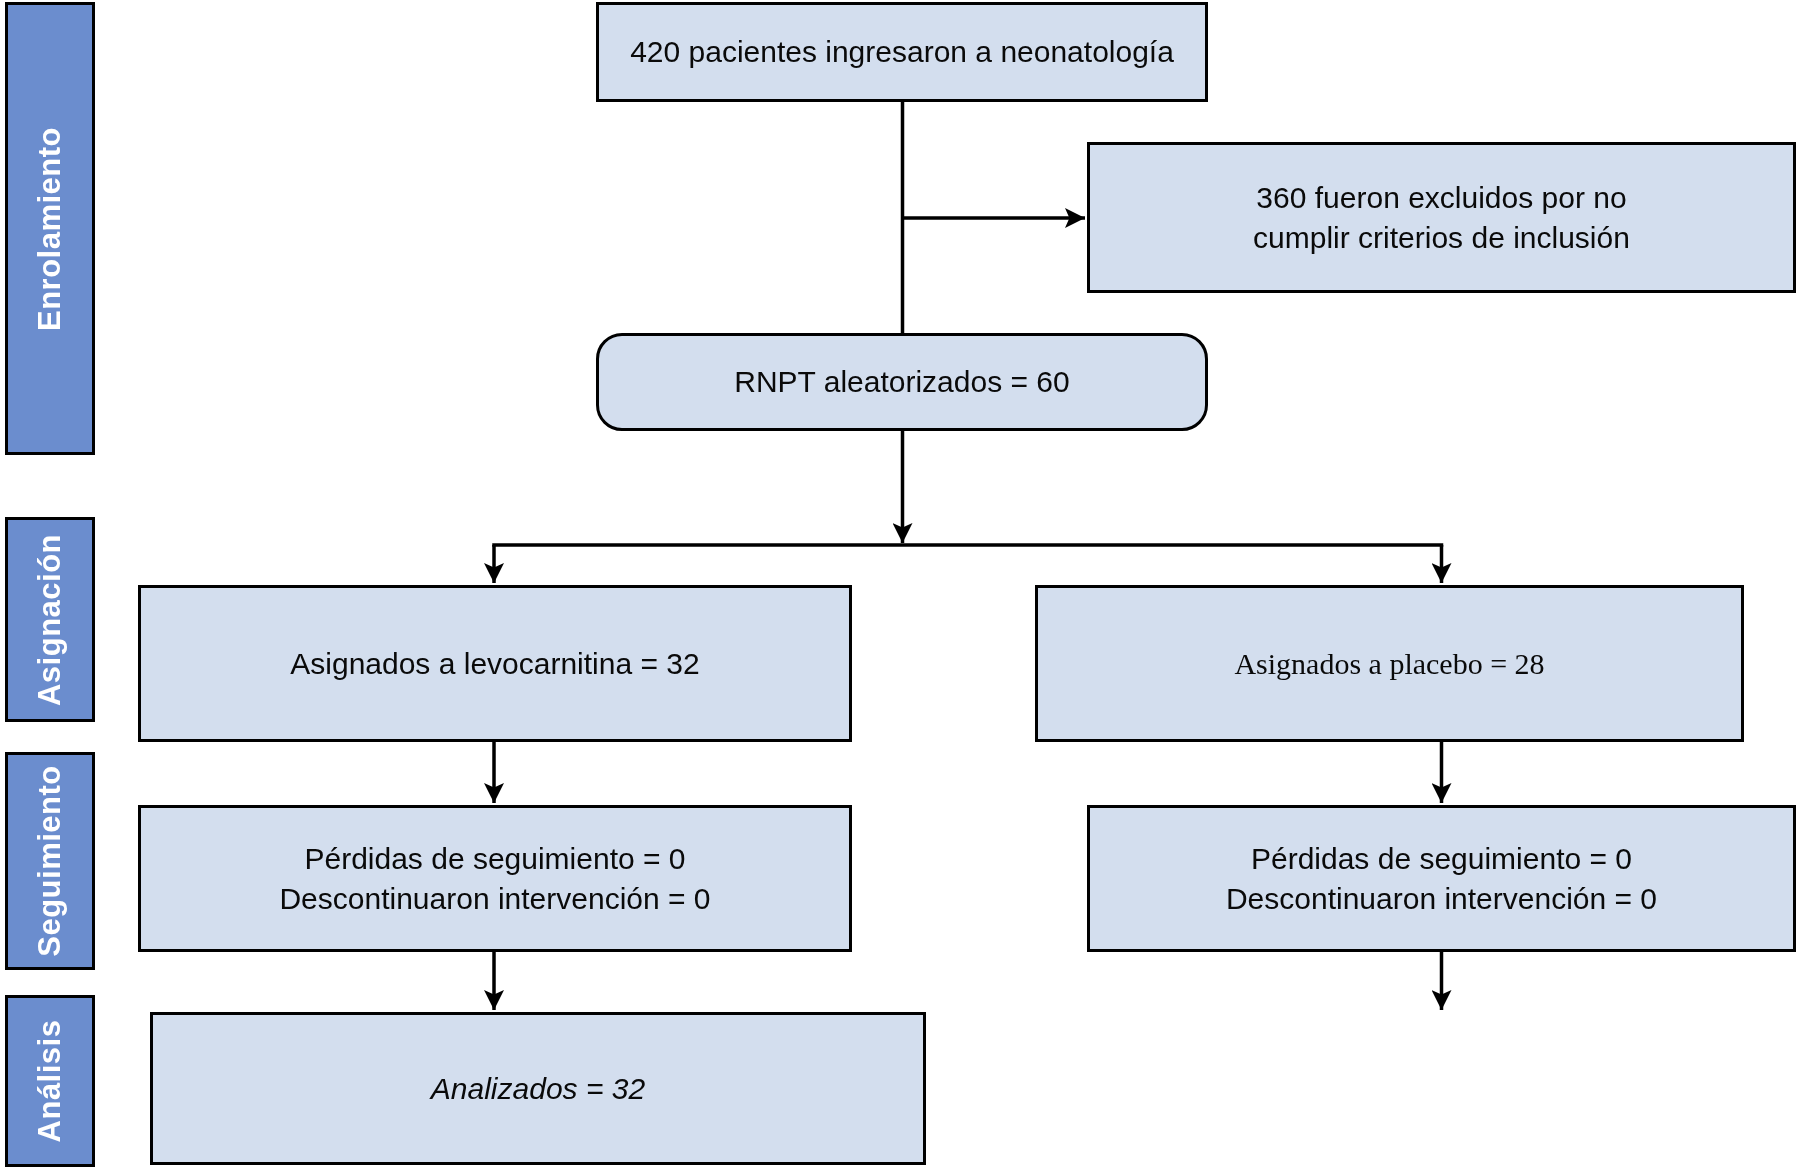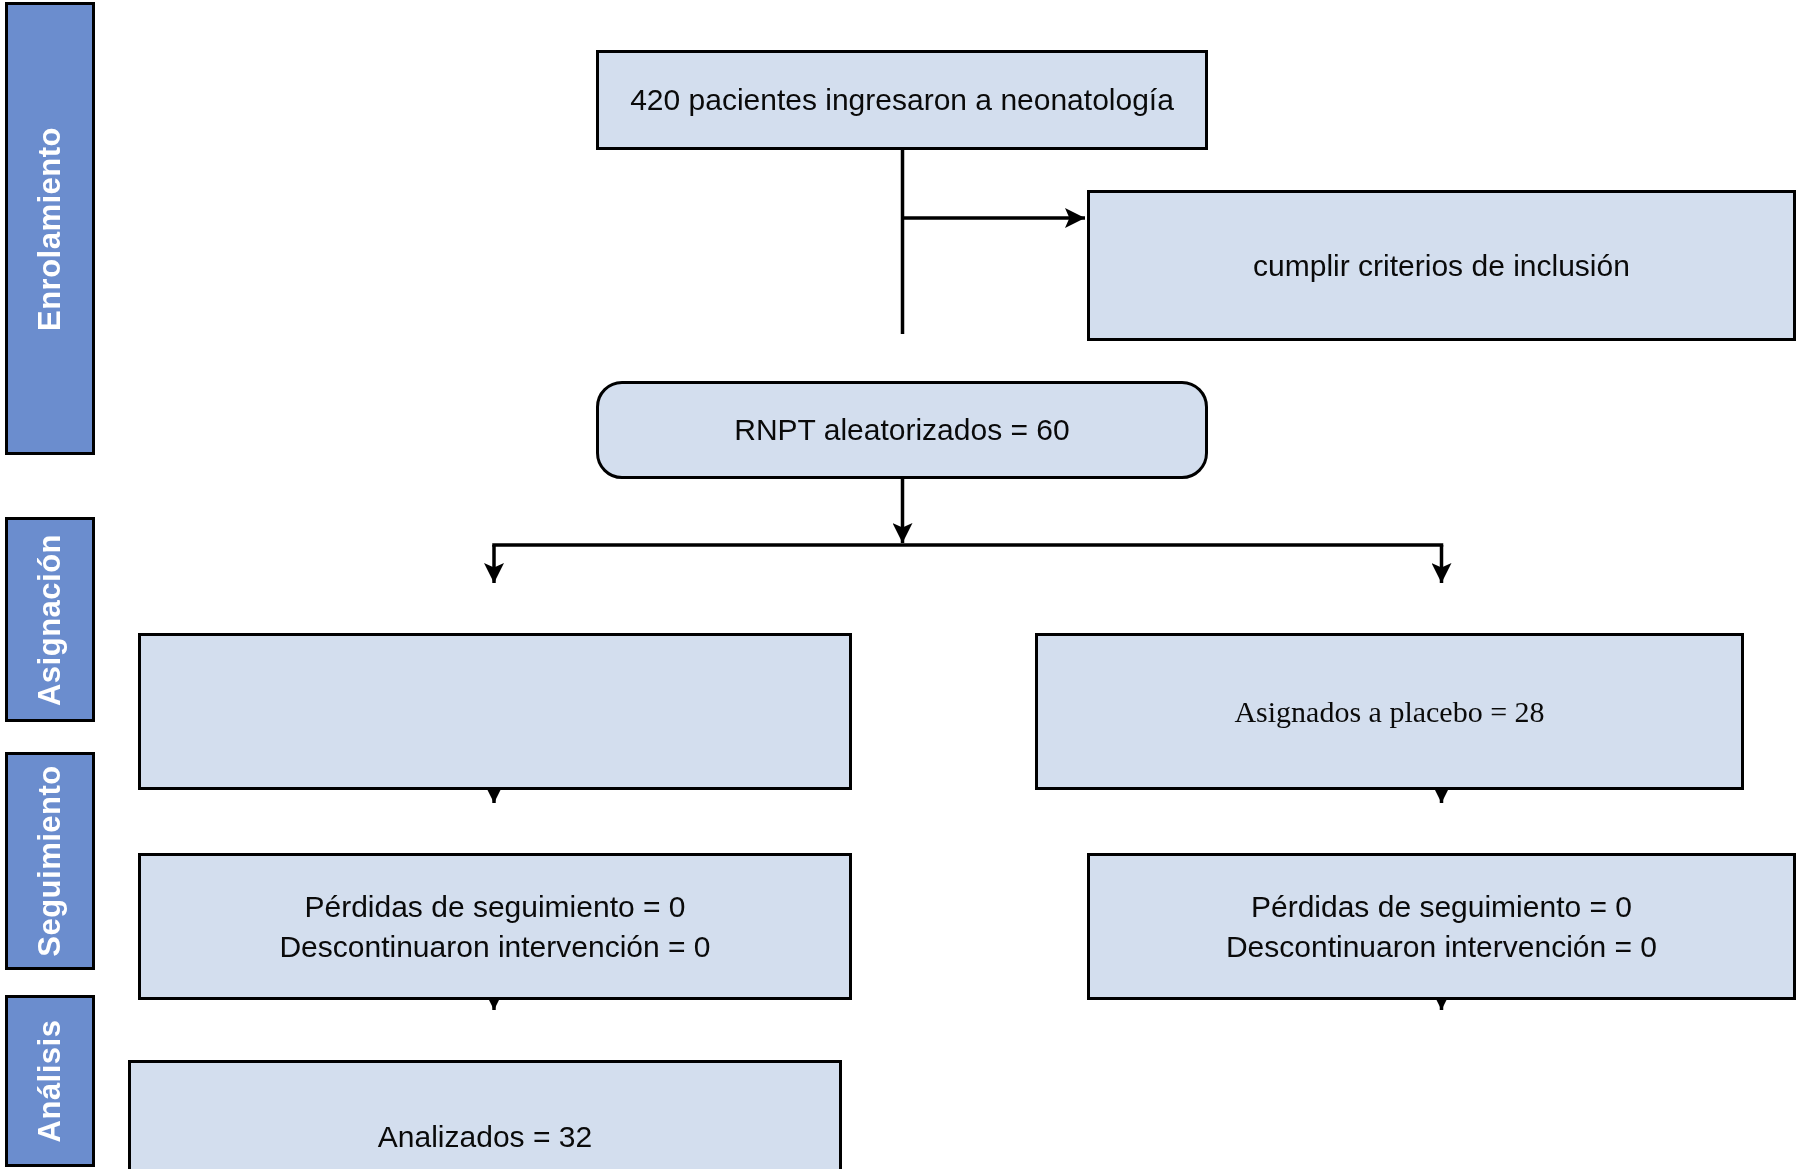--- a/index.html
+++ b/index.html
@@ -27,21 +27,20 @@
     position:absolute;
     background:var(--node-fill);
     border:3px solid var(--border);
     box-sizing:border-box;
     display:flex;flex-direction:column;
     align-items:center;justify-content:center;
     text-align:center;
     color:var(--text);
     font-size:30px;
     line-height:1.32;
-    margin-top:48px;
   }
   .node span{display:block;white-space:nowrap;}
   .stage{
     position:absolute;
     background:var(--stage-fill);
     border:3px solid var(--border);
     box-sizing:border-box;
     display:flex;align-items:center;justify-content:center;
     overflow:visible;
   }
@@ -88,42 +87,44 @@
   </div>
   <div class="stage" style="left:5px;top:995px;width:90px;height:172px;">
     <span class="stage-label">Análisis</span>
   </div>
 
   <div class="node" style="left:596px;top:2px;width:612px;height:100px;">
     <span>420 pacientes ingresaron a neonatología</span>
   </div>
 
   <div class="node" style="left:1087px;top:142px;width:709px;height:151px;">
+    <span>360 fueron excluidos por no</span>
     <span>cumplir criterios de inclusión</span>
   </div>
 
   <div class="node" style="left:596px;top:333px;width:612px;height:98px;border-radius:26px;">
     <span>RNPT aleatorizados = 60</span>
   </div>
 
   <div class="node" style="left:138px;top:585px;width:714px;height:157px;">
+    <span>Asignados a levocarnitina = 32</span>
   </div>
 
   <div class="node" style="left:1035px;top:585px;width:709px;height:157px;font-family:Liberation Serif, serif;">
     <span>Asignados a placebo = 28</span>
   </div>
 
   <div class="node" style="left:138px;top:805px;width:714px;height:147px;">
     <span>Pérdidas de seguimiento = 0</span>
     <span>Descontinuaron intervención = 0</span>
   </div>
 
   <div class="node" style="left:1087px;top:805px;width:709px;height:147px;">
     <span>Pérdidas de seguimiento = 0</span>
     <span>Descontinuaron intervención = 0</span>
   </div>
 
-  <div class="node" style="left:128px;top:1012px;width:714px;height:153px;">
+  <div class="node" style="left:150px;top:1012px;width:776px;height:153px;font-style:italic;">
     <span>Analizados = 32</span>
   </div>
 
 
 </div>
 
 </body></html>

